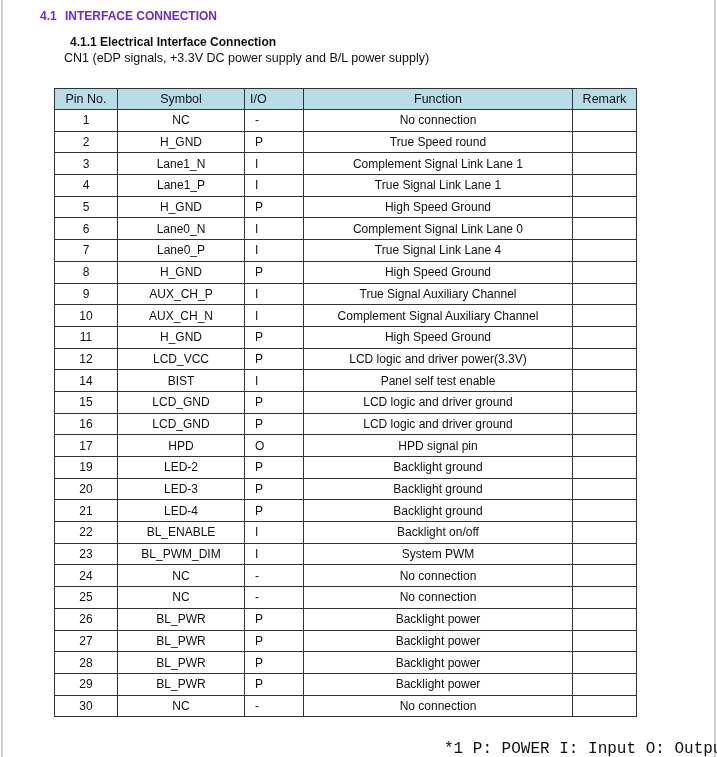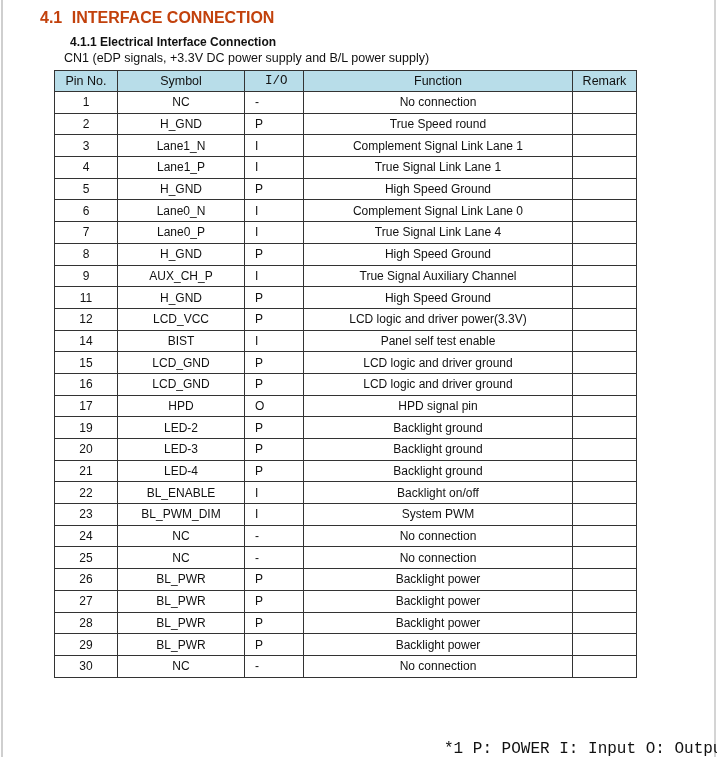--- a/index.html
+++ b/index.html
@@ -3,40 +3,40 @@
 <meta charset="utf-8">
 <style>
   html, body { margin: 0; padding: 0; }
   body {
     width: 717px; height: 757px; background: #ffffff; position: relative; overflow: hidden;
     font-family: "Liberation Sans", "DejaVu Sans", sans-serif; color: #111;
   }
   .edge-left { position: absolute; left: 1px; top: 0; width: 2px; height: 757px; background: #cfcfcf; }
   .edge-right { position: absolute; left: 714px; top: 0; width: 2px; height: 757px; background: #d4d4d4; }
   .sec-title {
-    position: absolute; left: 40px; top: 9px; font-size: 16px; font-weight: bold; color: #c2410c; white-space: nowrap;
+    position: absolute; left: 40px; top: 9px; font-size: 12px; font-weight: bold; color: #6d28d9; white-space: nowrap;
   }
   .sec-title .num { margin-right: 5px; }
   .sub-title {
     position: absolute; left: 64px; top: 35px; font-size: 12px; font-weight: bold; white-space: nowrap; margin-left: 6px;
   }
   .caption {
     position: absolute; left: 64px; top: 51px; font-size: 12.5px; white-space: nowrap;
   }
   table.pins {
-    position: absolute; left: 54px; top: 70px; border-collapse: collapse; table-layout: fixed;
+    position: absolute; left: 54px; top: 88px; border-collapse: collapse; table-layout: fixed;
     width: 582px; font-size: 12px;
   }
   table.pins th, table.pins td {
     border: 1px solid #333; padding: 0; height: 20.7px; line-height: 20px; text-align: center;
     white-space: nowrap; overflow: hidden; font-weight: normal;
   }
   table.pins thead th { background: #b8dde9; height: 20px; font-size: 12.5px; }
   table.pins td.io { text-align: left; padding-left: 10px; }
-  table.pins thead th.io { text-align: left; padding-left: 20px; font-family: Liberation Mono, monospace; }
+  table.pins thead th.io { text-align: left; padding-left: 5px; }
   .footnote {
     position: absolute; left: 444px; top: 740px; font-size: 16px; white-space: nowrap; font-family: Liberation Mono, monospace;
   }
 </style>
 </head>
 <body>
 
 <div class="edge-left"></div>
 <div class="edge-right"></div>
 
@@ -123,20 +123,27 @@
         <td></td>
       </tr>
       <tr>
         <td>9</td>
         <td>AUX_CH_P</td>
         <td class="io">I</td>
         <td>True Signal Auxiliary Channel</td>
         <td></td>
       </tr>
       <tr>
+        <td>10</td>
+        <td>AUX_CH_N</td>
+        <td class="io">I</td>
+        <td>Complement Signal Auxiliary Channel</td>
+        <td></td>
+      </tr>
+      <tr>
         <td>11</td>
         <td>H_GND</td>
         <td class="io">P</td>
         <td>High Speed Ground</td>
         <td></td>
       </tr>
       <tr>
         <td>12</td>
         <td>LCD_VCC</td>
         <td class="io">P</td>

